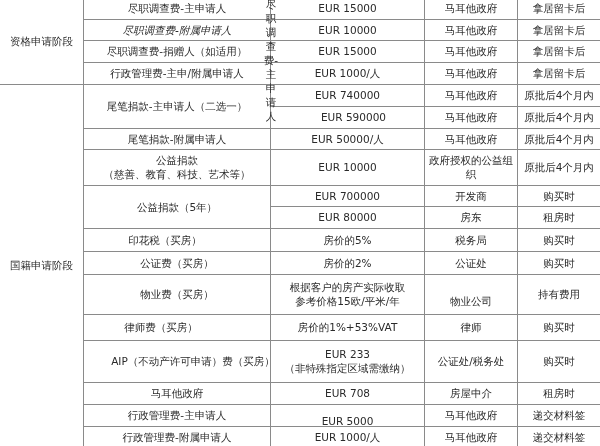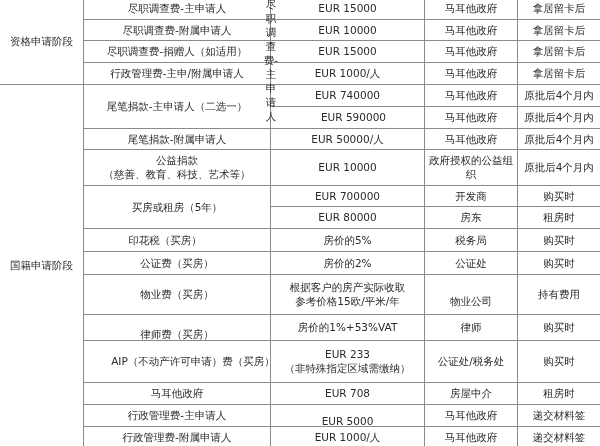--- a/index.html
+++ b/index.html
@@ -47,21 +47,21 @@
     <div class="cell" style="left:271px;width:0;">尽职调查费-主申请人</div>
   </div>
 
   <div>
     <div class="cell" style="left:84px;width:186px;top:0;height:22px;">尽职调查费-主申请人</div>
     <div class="cell" style="left:271px;width:153px;top:0;height:22px;">EUR 15000</div>
     <div class="cell" style="left:425px;width:92px;top:0;height:22px;">马耳他政府</div>
     <div class="cell" style="left:518px;width:82px;top:0;height:22px;">拿居留卡后</div>
   </div>
   <div>
-    <div class="cell" style="left:84px;width:186px;top:22px;height:21px;">尽职调查费-附属申请人</div>
+    <div class="cell" style="left:84px;width:186px;top:22px;height:21px;font-style:italic;">尽职调查费-附属申请人</div>
     <div class="cell" style="left:271px;width:153px;top:22px;height:21px;">EUR 10000</div>
     <div class="cell" style="left:425px;width:92px;top:22px;height:21px;">马耳他政府</div>
     <div class="cell" style="left:518px;width:82px;top:22px;height:21px;">拿居留卡后</div>
   </div>
   <div>
     <div class="cell" style="left:84px;width:186px;top:43px;height:22px;">尽职调查费-捐赠人（如适用）</div>
     <div class="cell" style="left:271px;width:153px;top:43px;height:22px;">EUR 15000</div>
     <div class="cell" style="left:425px;width:92px;top:43px;height:22px;">马耳他政府</div>
     <div class="cell" style="left:518px;width:82px;top:43px;height:22px;">拿居留卡后</div>
   </div>
@@ -89,21 +89,21 @@
   </div>
   <div>
     <div class="cell" style="left:84px;width:186px;top:152px;height:36px;">公益捐款
 （慈善、教育、科技、艺术等）</div>
     <div class="cell" style="left:271px;width:153px;top:152px;height:36px;">EUR 10000</div>
     <div class="cell" style="left:425px;width:92px;top:152px;height:36px;">政府授权的公益组
 织</div>
     <div class="cell" style="left:518px;width:82px;top:152px;height:36px;">原批后4个月内</div>
   </div>
   <div>
-    <div class="cell" style="left:84px;width:186px;top:188px;height:43px;">买房或租房（5年）</div>
+    <div class="cell" style="left:84px;width:186px;top:188px;height:43px;">公益捐款（5年）</div>
     <div class="cell" style="left:271px;width:153px;top:188px;height:21px;">EUR 700000</div>
     <div class="cell" style="left:425px;width:92px;top:188px;height:21px;">开发商</div>
     <div class="cell" style="left:518px;width:82px;top:188px;height:21px;">购买时</div>
     <div class="cell" style="left:271px;width:153px;top:209px;height:22px;">EUR 80000</div>
     <div class="cell" style="left:425px;width:92px;top:209px;height:22px;">房东</div>
     <div class="cell" style="left:518px;width:82px;top:209px;height:22px;">租房时</div>
   </div>
   <div>
     <div class="cell" style="left:72px;width:186px;top:231px;height:23px;">印花税（买房）</div>
     <div class="cell" style="left:271px;width:153px;top:231px;height:23px;">房价的5%</div>
@@ -117,21 +117,21 @@
     <div class="cell" style="left:518px;width:82px;top:254px;height:23px;">购买时</div>
   </div>
   <div>
     <div class="cell" style="left:84px;width:186px;top:277px;height:40px;">物业费（买房）</div>
     <div class="cell" style="left:271px;width:153px;top:277px;height:40px;">根据客户的房产实际收取
 参考价格15欧/平米/年</div>
     <div class="cell" style="left:425px;width:92px;top:277px;height:40px;margin-top:7px;">物业公司</div>
     <div class="cell" style="left:518px;width:82px;top:277px;height:40px;">持有费用</div>
   </div>
   <div>
-    <div class="cell" style="left:84px;width:186px;top:317px;height:26px;margin-top:7px;">律师费（买房）</div>
+    <div class="cell" style="left:68px;width:186px;top:317px;height:26px;">律师费（买房）</div>
     <div class="cell" style="left:271px;width:153px;top:317px;height:26px;">房价的1%+53%VAT</div>
     <div class="cell" style="left:425px;width:92px;top:317px;height:26px;">律师</div>
     <div class="cell" style="left:518px;width:82px;top:317px;height:26px;">购买时</div>
   </div>
   <div>
     <div class="cell" style="left:100px;width:186px;top:343px;height:42px;">AIP（不动产许可申请）费（买房）</div>
     <div class="cell" style="left:271px;width:153px;top:343px;height:42px;">EUR 233
 （非特殊指定区域需缴纳）</div>
     <div class="cell" style="left:425px;width:92px;top:343px;height:42px;">公证处/税务处</div>
     <div class="cell" style="left:518px;width:82px;top:343px;height:42px;">购买时</div>

